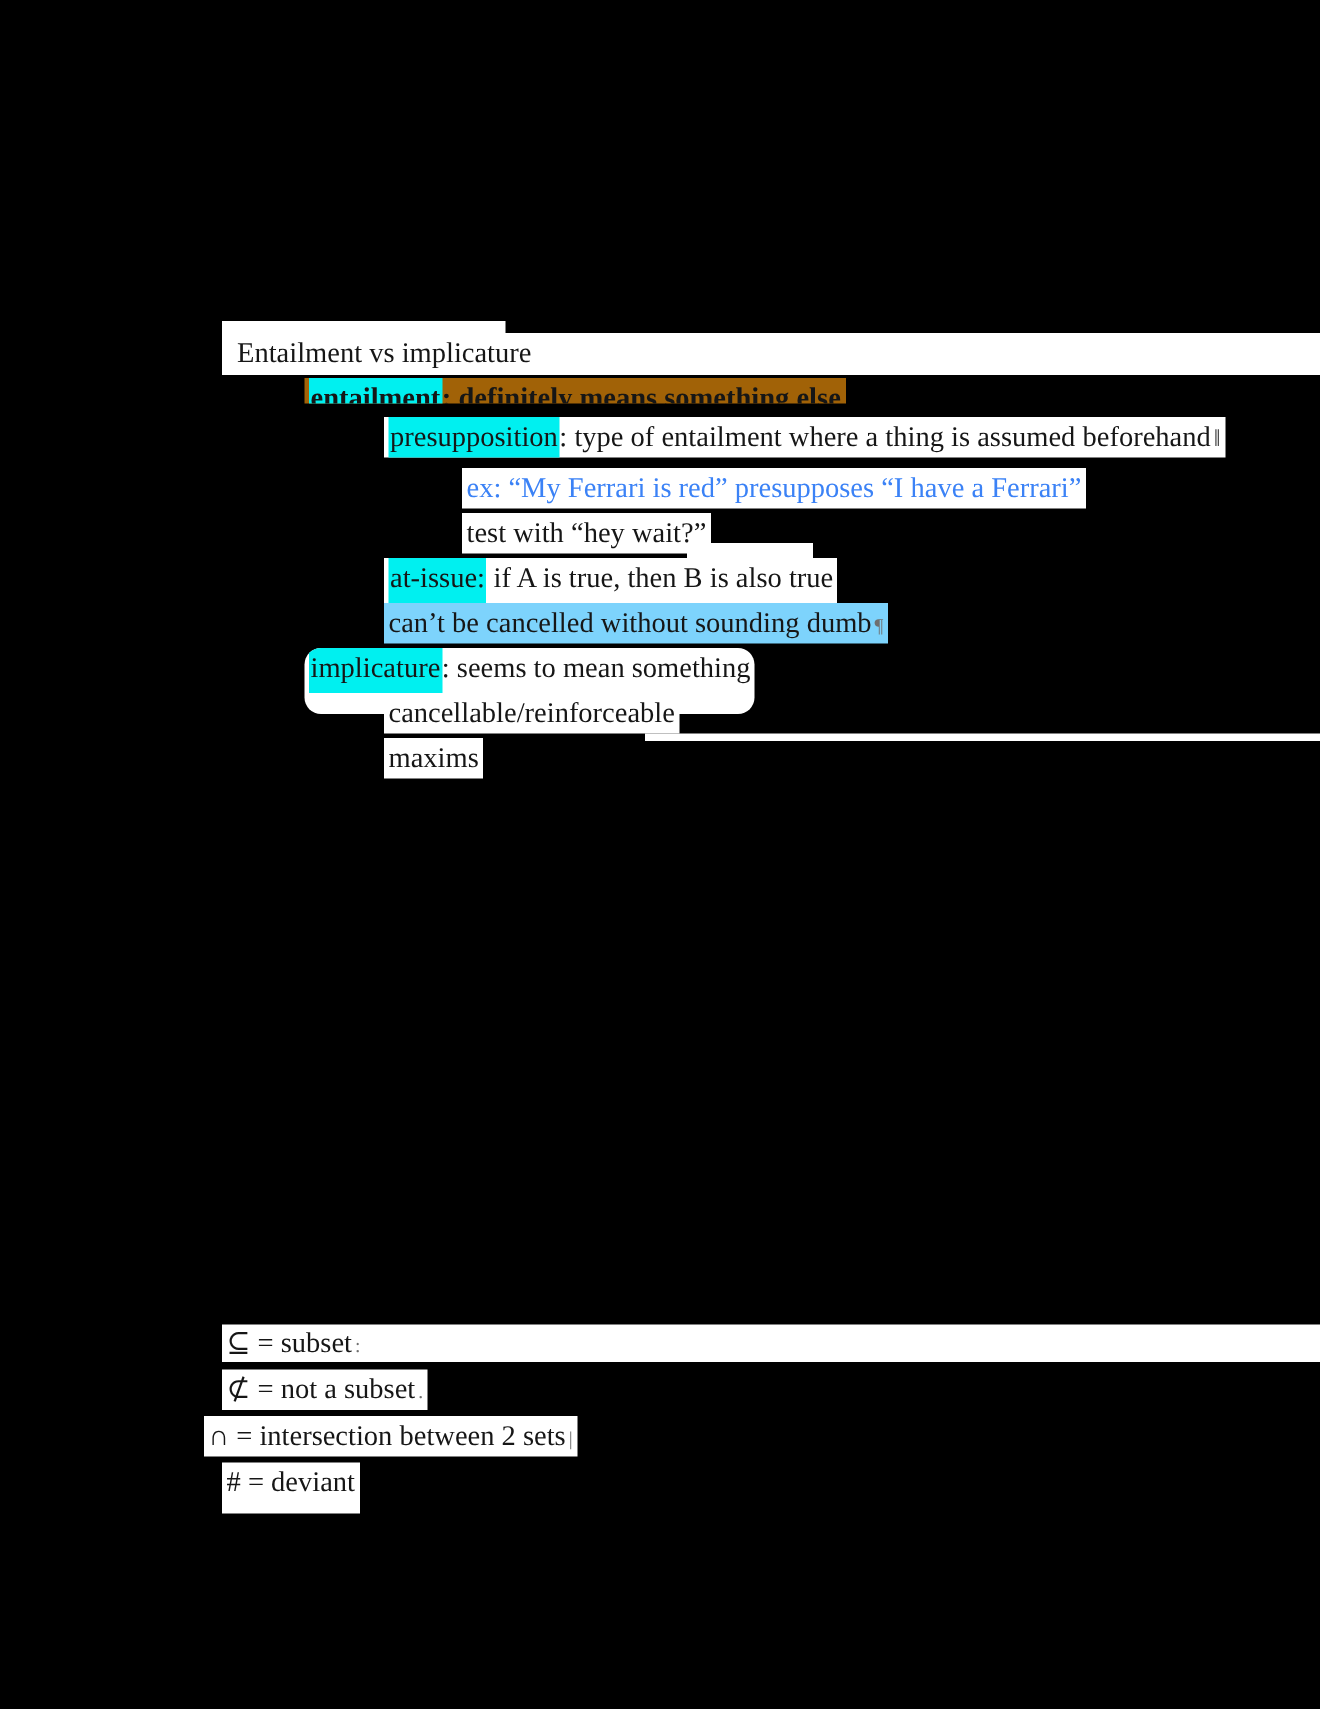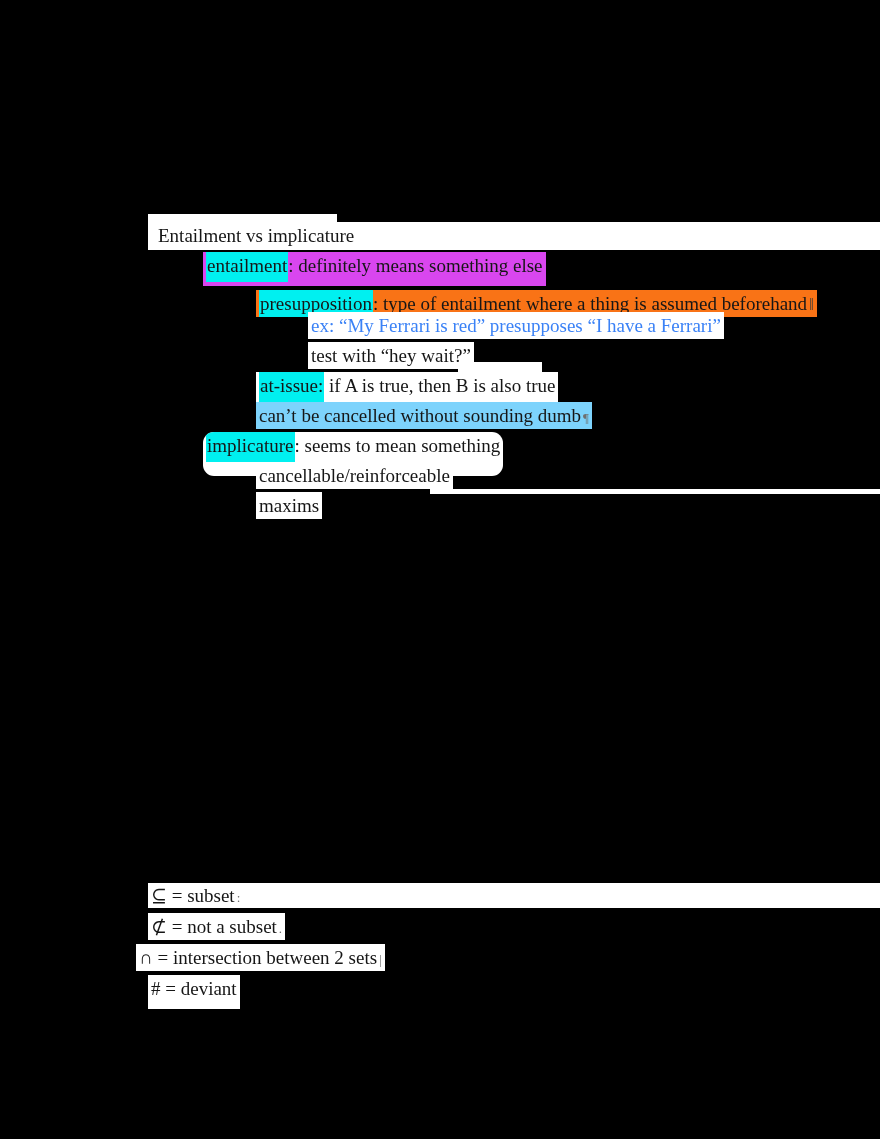--- a/index.html
+++ b/index.html
@@ -36,22 +36,22 @@
 <body>
 
 <div class="stage">
   <div class="layer" id="artifacts-layer">
       <div class="artifact" style="left: 148px; top: 214px; width: 189px; height: 9px; background: rgb(255, 255, 255);"></div>
       <div class="artifact" style="left: 458px; top: 362px; width: 84px; height: 12px; background: rgb(255, 255, 255);"></div>
       <div class="artifact" style="left: 430px; top: 489px; width: 450px; height: 5px; background: rgb(255, 255, 255);"></div>
     </div>
   <div class="layer" id="notes-layer">
       <div class="line" style="left: 148px; top: 222px; height: 28px; line-height: 28px; width: 732px; color: rgb(22, 22, 22); background: rgb(255, 255, 255); padding-left: 10px;"><span class="seg">Entailment vs implicature</span></div>
-      <div class="line" style="left: 203px; top: 252px; height: 34px; line-height: 27px; color: rgb(22, 22, 22); background: #d946ef;"><span class="seg hl" style="background: rgb(0, 240, 240);">entailment</span><span class="seg">: definitely means something else</span></div>
-      <div class="line" style="left: 256px; top: 290px; height: 27px; line-height: 27px; color: rgb(22, 22, 22); background: #f97316;"><span class="seg hl" style="background: rgb(0, 240, 240);">presupposition</span><span class="seg">: type of entailment where a thing is assumed beforehand</span><span class="seg mark mark-dark">‖</span></div>
+      <div class="line" style="left: 203px; top: 252px; height: 17px; line-height: 27px; color: rgb(22, 22, 22); background: #a16207; font-weight: bold;"><span class="seg hl" style="background: rgb(0, 240, 240);">entailment</span><span class="seg">: definitely means something else</span></div>
+      <div class="line" style="left: 256px; top: 278px; height: 27px; line-height: 27px; color: rgb(22, 22, 22); background: #ffffff;"><span class="seg hl" style="background: rgb(0, 240, 240);">presupposition</span><span class="seg">: type of entailment where a thing is assumed beforehand</span><span class="seg mark mark-dark">‖</span></div>
       <div class="line" style="left: 308px; top: 312px; height: 27px; line-height: 27px; color: #3b82f6; background: rgb(255, 255, 255);"><span class="seg">ex: “My Ferrari is red” presupposes “I have a Ferrari”</span></div>
       <div class="line" style="left: 308px; top: 342px; height: 27px; line-height: 27px; color: rgb(22, 22, 22); background: rgb(255, 255, 255);"><span class="seg">test with “hey wait?”</span></div>
       <div class="line" style="left: 256px; top: 372px; height: 38px; line-height: 27px; color: rgb(22, 22, 22); background: rgb(255, 255, 255);"><span class="seg hl" style="background: rgb(0, 240, 240);">at-issue:</span><span class="seg"> if A is true, then B is also true</span></div>
       <div class="line" style="left: 256px; top: 402px; height: 27px; line-height: 27px; color: rgb(22, 22, 22); background: #7dd3fc; text-align: center;"><span class="seg">can’t be cancelled without sounding dumb</span><span class="seg mark">¶</span></div>
       <div class="line" style="left: 203px; top: 432px; height: 44px; line-height: 27px; color: rgb(22, 22, 22); background: rgb(255, 255, 255); border-radius: 11px;"><span class="seg hl" style="background: rgb(0, 240, 240);">implicature</span><span class="seg">: seems to mean something</span></div>
       <div class="line" style="left: 256px; top: 462px; height: 27px; line-height: 27px; color: rgb(22, 22, 22); background: rgb(255, 255, 255);"><span class="seg">cancellable/reinforceable</span></div>
       <div class="line" style="left: 256px; top: 492px; height: 27px; line-height: 27px; color: rgb(22, 22, 22); background: rgb(255, 255, 255);"><span class="seg">maxims</span></div>
     </div>
   <div class="layer" id="glossary-layer">
       <div class="line" style="left: 148px; top: 883px; height: 25px; line-height: 25px; width: 732px; color: rgb(22, 22, 22); background: rgb(255, 255, 255);"><span class="seg">⊆ = subset</span><span class="seg mark">:</span></div>

